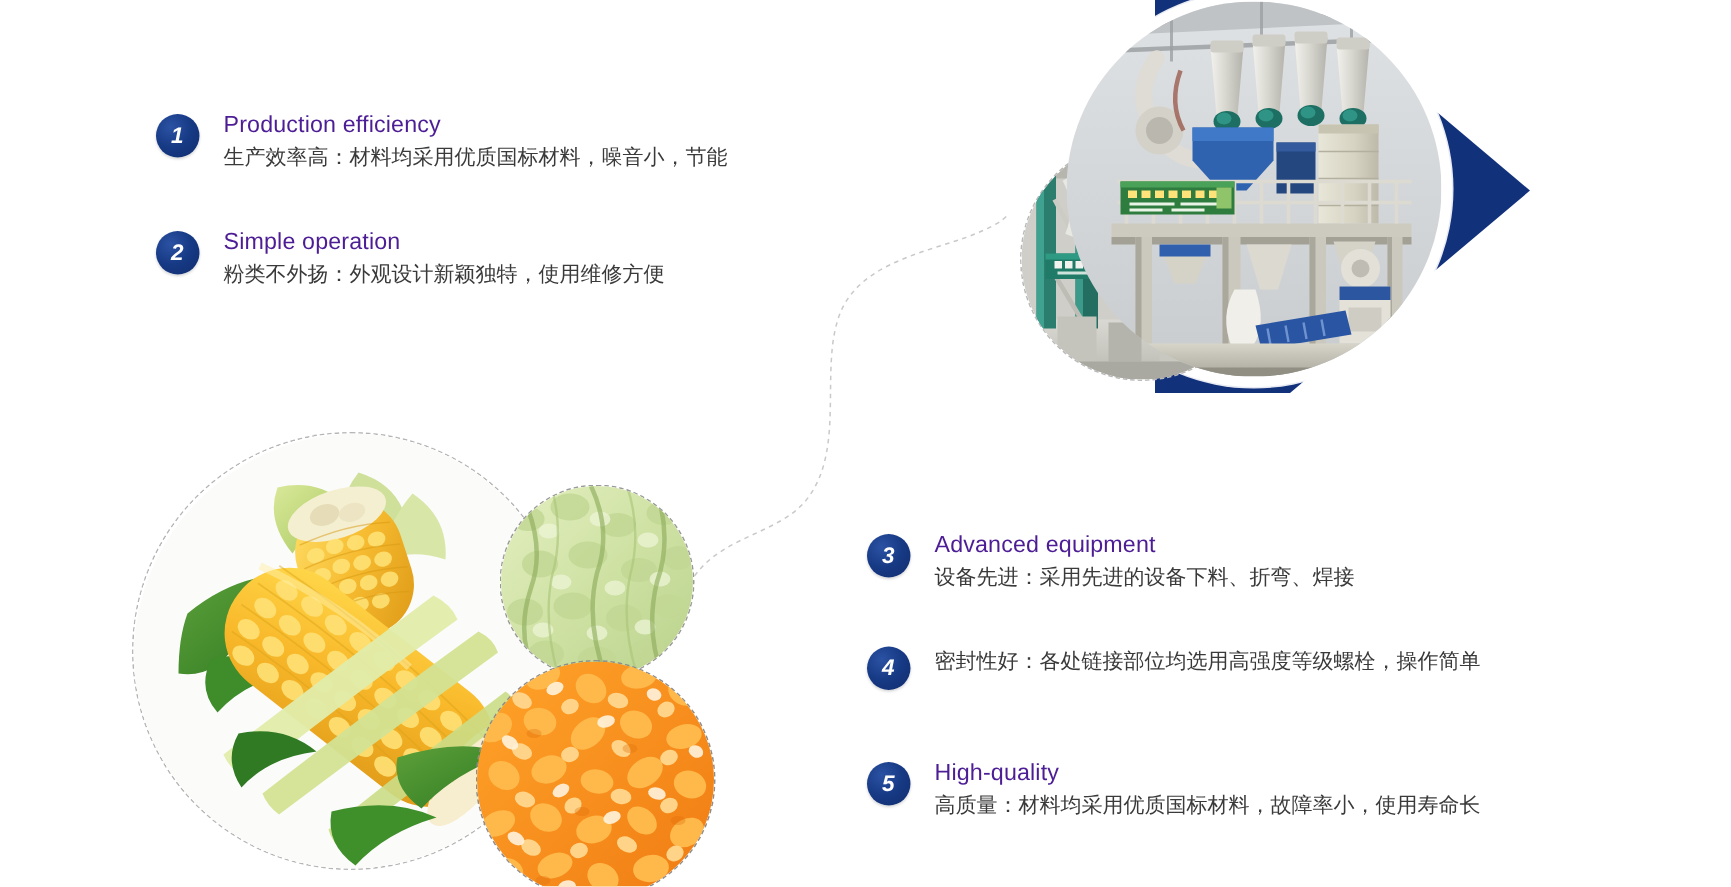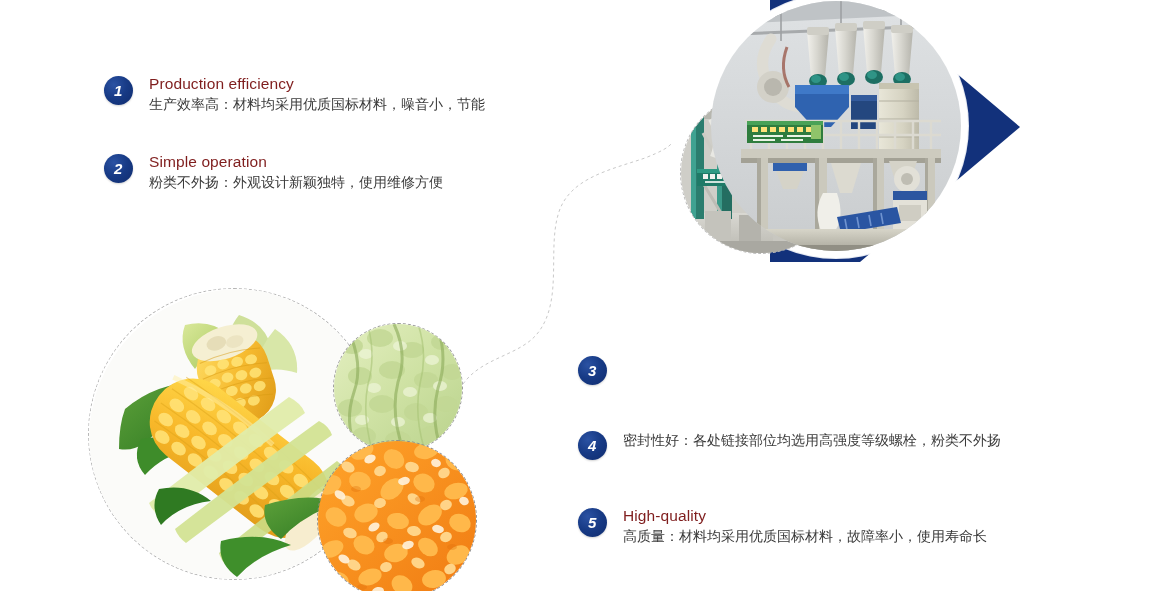--- a/index.html
+++ b/index.html
@@ -18,21 +18,21 @@
     background:radial-gradient(circle at 34% 30%, #2a50a0 0%, #173a85 45%, #102c६e 100%);
     background:radial-gradient(circle at 34% 30%, #2b52a3 0%, #173a85 48%, #102c6e 100%);
     color:#fff;font-style:italic;font-weight:700;font-size:15px;
     display:flex;align-items:center;justify-content:center;
     flex:0 0 auto;margin-top:2px;
     box-shadow:0 1px 2px rgba(0,0,0,.18);
     letter-spacing:.5px;
   }
   .ftext{margin-left:16px;}
   .fhead{
-    color:#7f1d1d;font-size:15.5px;line-height:19px;
+    color:#4c1d95;font-size:15.5px;line-height:19px;
     white-space:nowrap;letter-spacing:.1px;
   }
   .fsub{
     color:#3a3a3a;font-size:14px;line-height:21px;
     white-space:nowrap;margin-top:1px;
   }
 
   
   #hexgroup{position:absolute;left:660px;top:-8px;width:494px;height:290px;}
   .hexagon{
@@ -96,26 +96,30 @@
   <div class="feature" style="left:104px;top:152px;">
     <div class="badge">2</div>
     <div class="ftext">
       <div class="fhead">Simple operation</div>
       <div class="fsub">粉类不外扬：外观设计新颖独特，使用维修方便</div>
     </div>
   </div>
 
   <div class="feature" style="left:578px;top:354px;">
     <div class="badge">3</div>
+    <div class="ftext">
+      <div class="fhead">Advanced equipment</div>
+      <div class="fsub">设备先进：采用先进的设备下料、折弯、焊接</div>
+    </div>
   </div>
 
   <div class="feature" style="left:578px;top:429px;">
     <div class="badge">4</div>
     <div class="ftext">
-      <div class="fsub">密封性好：各处链接部位均选用高强度等级螺栓，粉类不外扬</div>
+      <div class="fsub">密封性好：各处链接部位均选用高强度等级螺栓，操作简单</div>
     </div>
   </div>
 
   <div class="feature" style="left:578px;top:506px;">
     <div class="badge">5</div>
     <div class="ftext">
       <div class="fhead">High-quality</div>
       <div class="fsub">高质量：材料均采用优质国标材料，故障率小，使用寿命长</div>
     </div>
   </div>

